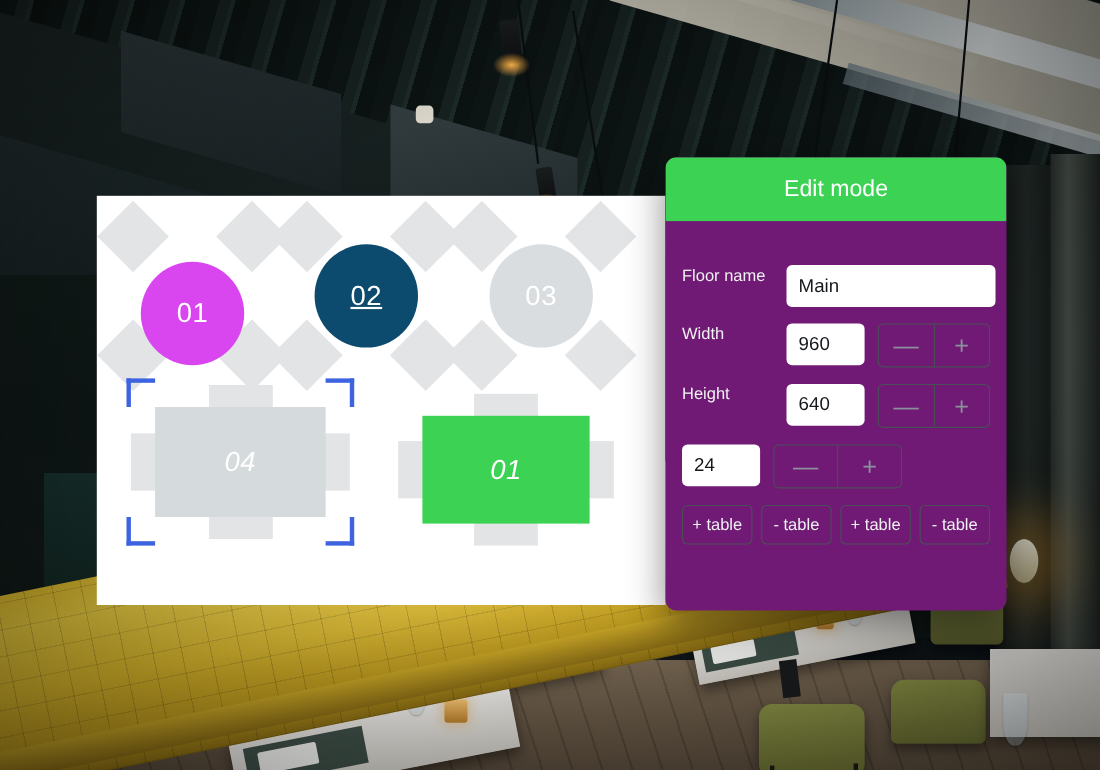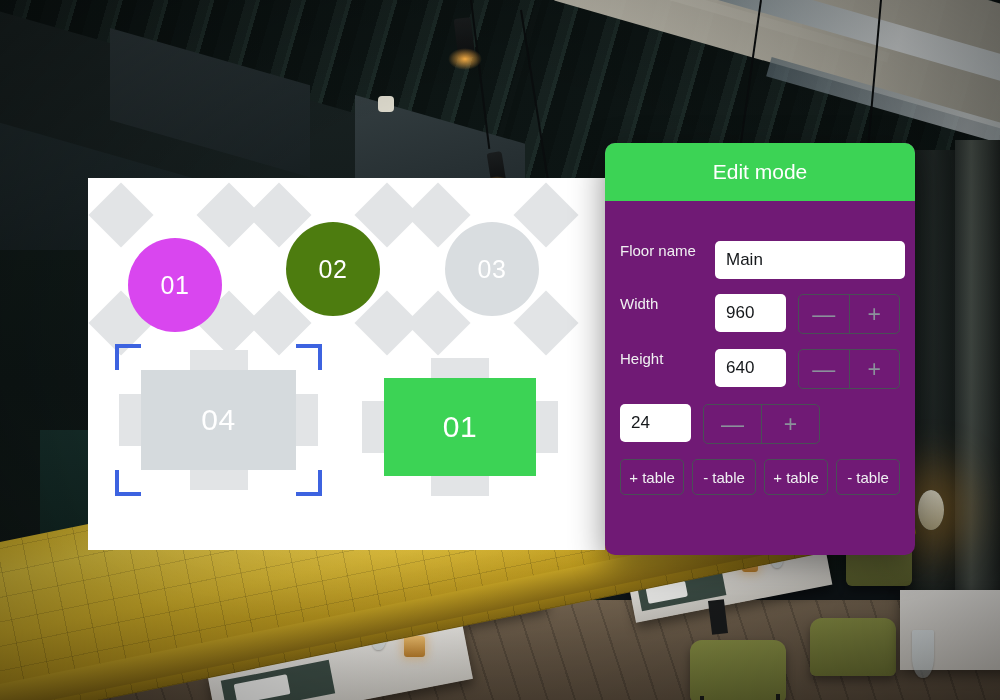--- a/index.html
+++ b/index.html
@@ -156,21 +156,21 @@
   .chair{position:absolute;background:#e2e4e6;}
   .chair.diag{transform:rotate(45deg);}
   .seat-round{
     position:absolute;border-radius:50%;
     display:flex;align-items:center;justify-content:center;
     color:#ffffff;font-size:25px;letter-spacing:.5px;
   }
   .seat-rect{
     position:absolute;
     display:flex;align-items:center;justify-content:center;
-    color:#ffffff;font-size:30px;letter-spacing:.5px;
+    color:#ffffff;font-size:25px;letter-spacing:.5px;font-style:italic;
   }
   .sel-corner{position:absolute;width:26px;height:26px;}
   .sel-corner::before,.sel-corner::after{content:"";position:absolute;background:#3d63e0;}
   .sel-corner::before{width:26px;height:4px;}
   .sel-corner::after{width:4px;height:26px;}
   .sc-tl::before{left:0;top:0}      .sc-tl::after{left:0;top:0}
   .sc-tr::before{right:0;top:0}     .sc-tr::after{right:0;top:0}
   .sc-bl::before{left:0;bottom:0}   .sc-bl::after{left:0;bottom:0}
   .sc-br::before{right:0;bottom:0}  .sc-br::after{right:0;bottom:0}
 
@@ -300,21 +300,21 @@
       <div class="chair diag" style="left: 78px; top: -30px; width: 46px; height: 46px;"></div>
       <div class="chair diag" style="left: -30px; top: 78px; width: 46px; height: 46px;"></div>
       <div class="chair diag" style="left: 78px; top: 78px; width: 46px; height: 46px;"></div>
       <div class="seat-round" style="left: 0px; top: 16px; width: 94px; height: 94px; background: #d946ef;">01</div>
     </div>
     <div class="table-node" style="left: 198px; top: 44px; width: 94px; height: 94px;">
       <div class="chair diag" style="left: -30px; top: -30px; width: 46px; height: 46px;"></div>
       <div class="chair diag" style="left: 78px; top: -30px; width: 46px; height: 46px;"></div>
       <div class="chair diag" style="left: -30px; top: 78px; width: 46px; height: 46px;"></div>
       <div class="chair diag" style="left: 78px; top: 78px; width: 46px; height: 46px;"></div>
-      <div class="seat-round" style="left: 0px; top: 0px; width: 94px; height: 94px; background: #4d7c0f;">02</div>
+      <div class="seat-round" style="left: 0px; top: 0px; width: 94px; height: 94px; background: #0c4a6e; text-decoration: underline;">02</div>
     </div>
     <div class="table-node" style="left: 357px; top: 44px; width: 94px; height: 94px; text-align: right;">
       <div class="chair diag" style="left: -30px; top: -30px; width: 46px; height: 46px;"></div>
       <div class="chair diag" style="left: 78px; top: -30px; width: 46px; height: 46px;"></div>
       <div class="chair diag" style="left: -30px; top: 78px; width: 46px; height: 46px;"></div>
       <div class="chair diag" style="left: 78px; top: 78px; width: 46px; height: 46px;"></div>
       <div class="seat-round" style="left: 0px; top: 0px; width: 94px; height: 94px; background: rgb(217, 221, 224); color: rgb(255, 255, 255);">03</div>
     </div>
     <div class="table-node" style="left: 53px; top: 192px; width: 155px; height: 100px;">
       <div class="chair" style="left: 48.5px; top: -20px; width: 58px; height: 24px;"></div>

